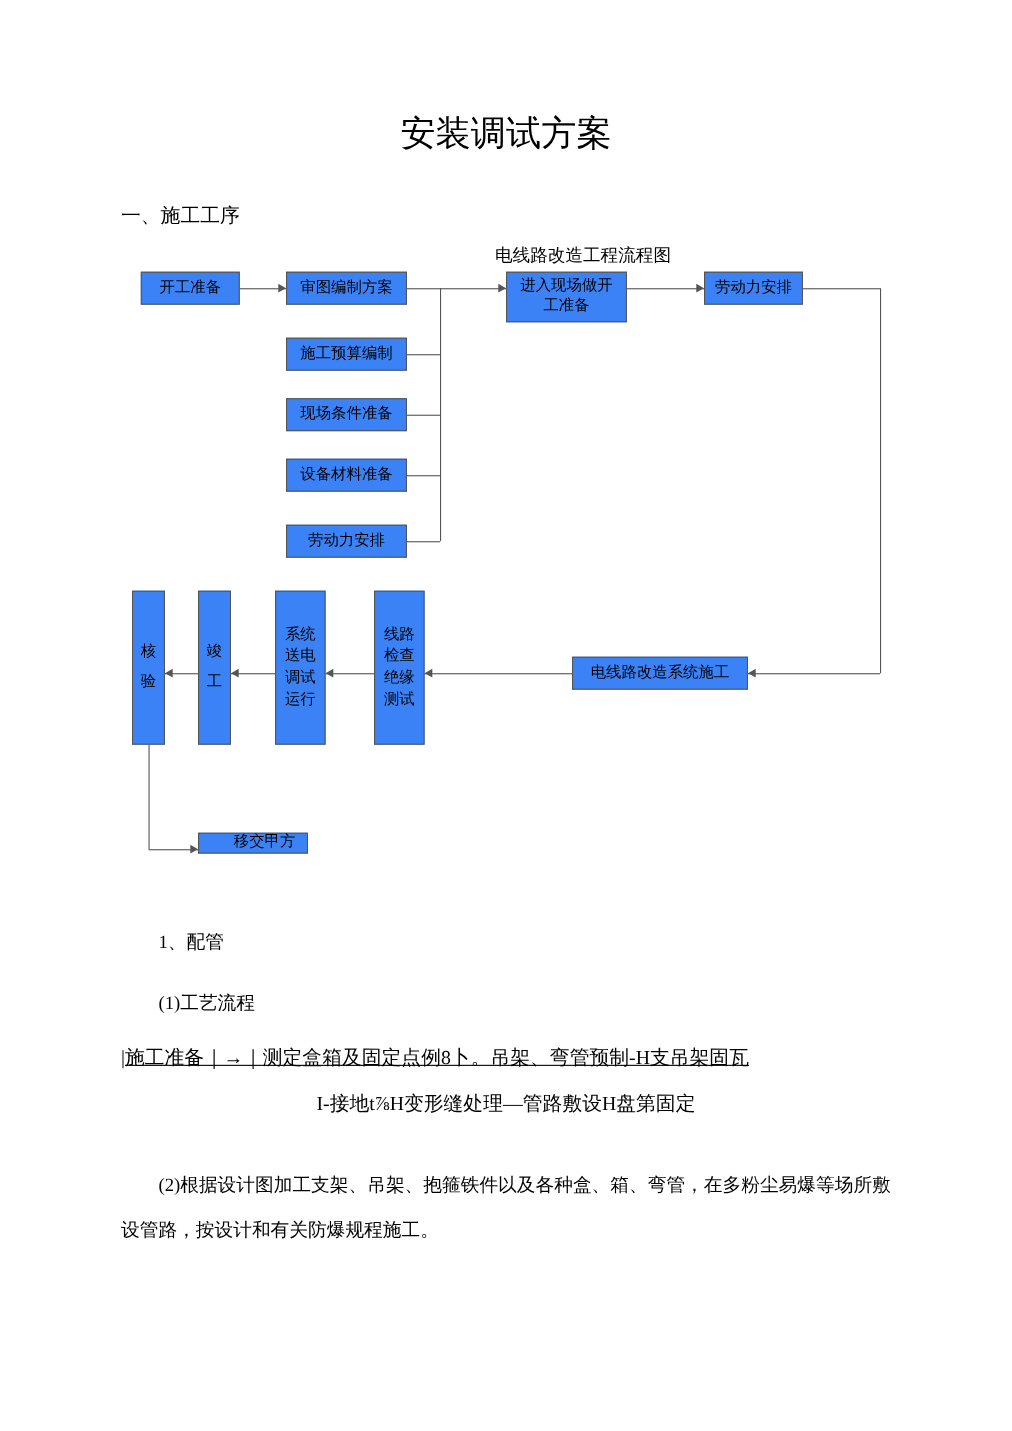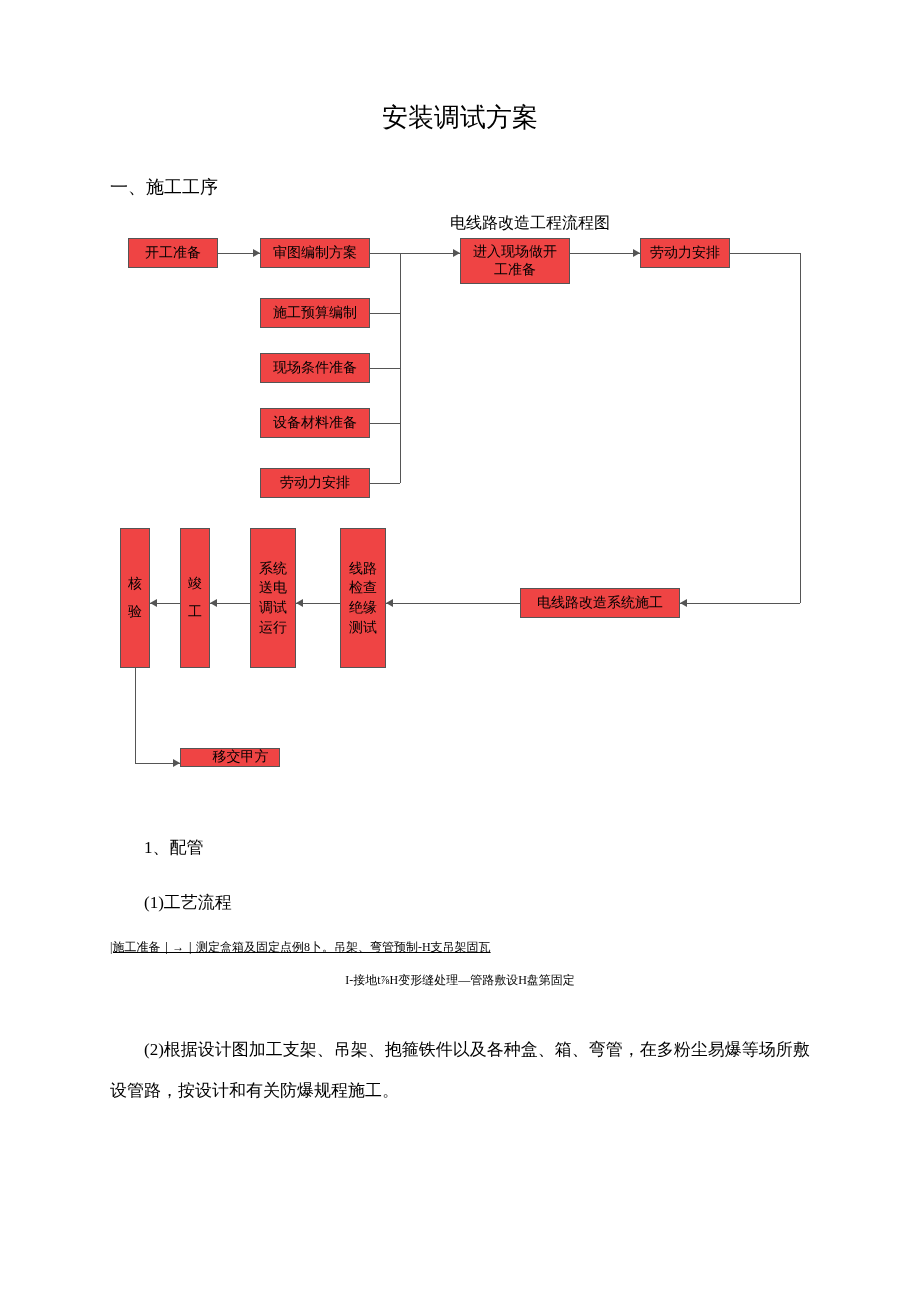--- a/index.html
+++ b/index.html
@@ -9,21 +9,21 @@
     background: #fff;
     font-family: "SimSun", "宋体", serif;
     color: #000;
     width: 920px;
   }
   .page {
     padding: 100px 110px 60px 110px;
   }
   .title {
     text-align: center;
-    font-size: 26px;
+    font-size: 32px;
     font-family: "KaiTi", "楷体", serif;
     margin-bottom: 40px;
   }
   .section-heading {
     font-size: 18px;
     margin-bottom: 14px;
   }
   .flowchart-title {
     text-align: center;
     font-size: 16px;
@@ -32,21 +32,21 @@
   }
   .flowchart {
     position: relative;
     width: 700px;
     height: 560px;
     margin-left: 10px;
   }
   .box {
     position: absolute;
     border: 1px solid #555;
-    background: #ef4444;
+    background: #3b82f6;
     font-size: 14px;
     display: flex;
     justify-content: center;
     align-items: center;
     text-align: center;
     padding: 4px 6px;
     line-height: 1.3;
   }
   .vbox {
     writing-mode: horizontal-tb;
@@ -70,21 +70,21 @@
 
   .body-text {
     font-size: 17px;
     line-height: 2.4;
     margin-top: 30px;
   }
   .body-text p { margin: 0 0 14px 0; }
   .indent1 { text-indent: 2em; margin-left: 20px; }
   .indent0 { text-indent: 0; }
   .underline { text-decoration: underline; }
-  .small-line { font-size: 12px; line-height: 1.6; }
+  .small-line { font-size: 18px; line-height: 1.6; }
   .center { text-align: center; }
 </style>
 </head>
 <body>
 
 <div class="page">
   <div class="title">安装调试方案</div>
   <div class="section-heading">一、施工工序</div>
   <div class="flowchart-title">电线路改造工程流程图</div>
 

